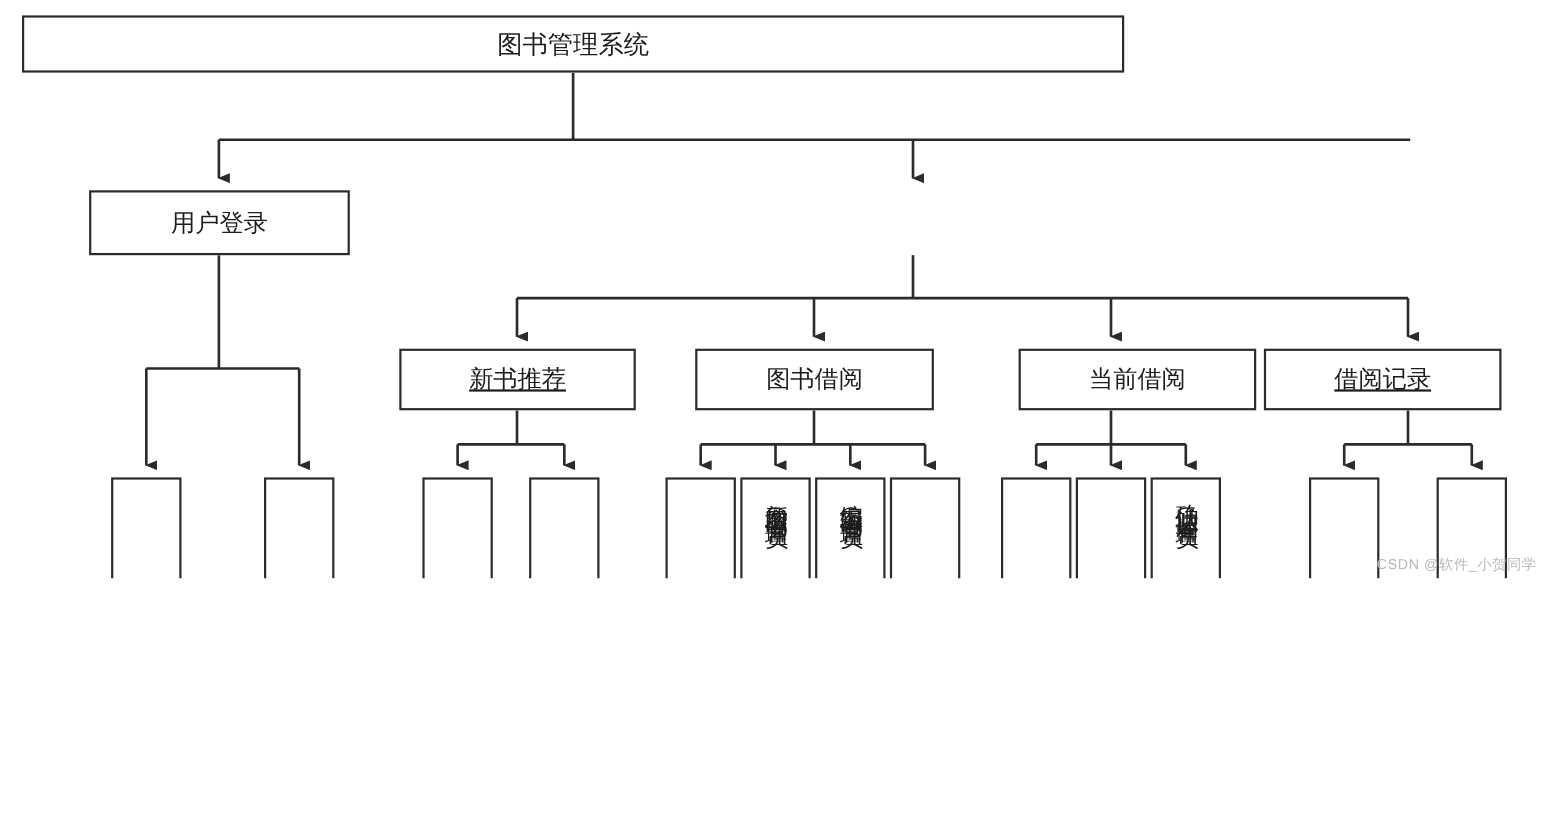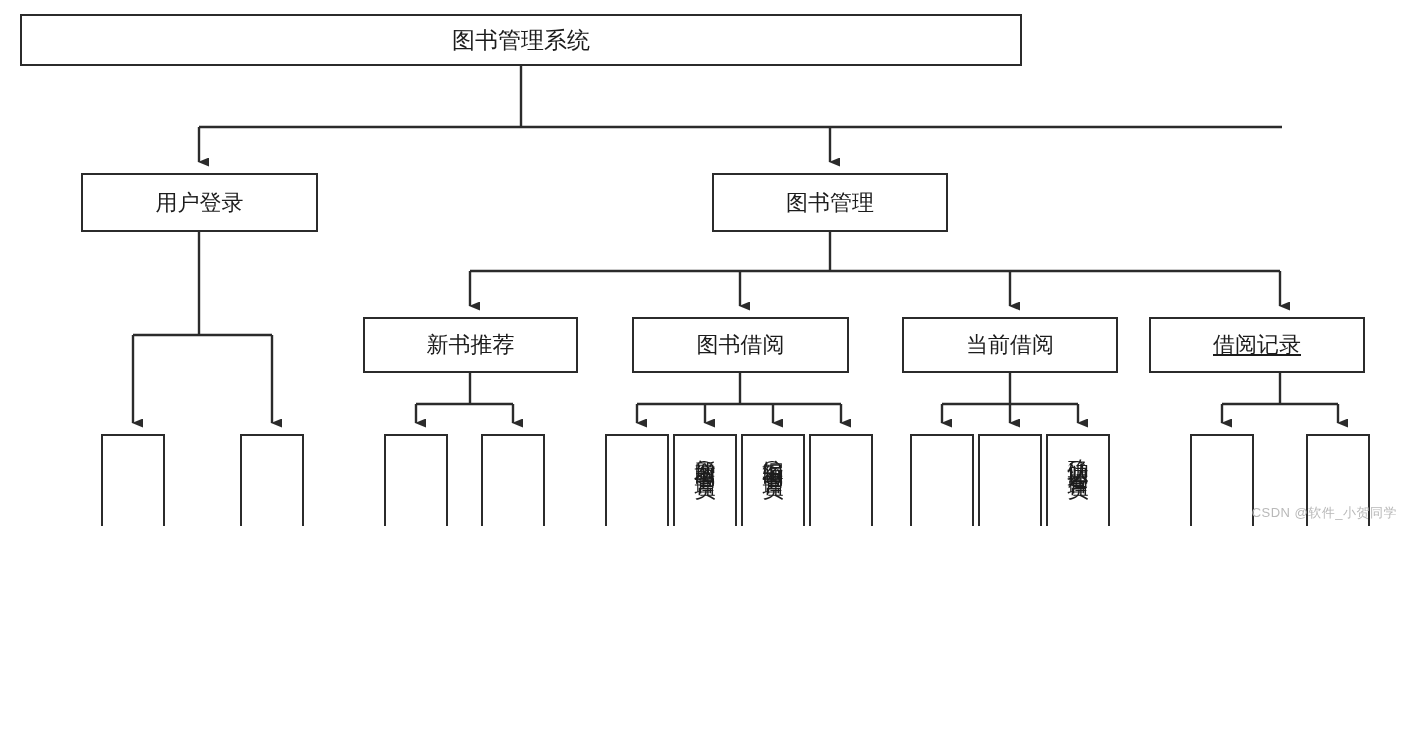--- a/index.html
+++ b/index.html
@@ -119,25 +119,24 @@
       <path d="M1280,373 L1280,404"></path>
       <path d="M1222,404 L1338,404"></path>
       <path d="M1222,404 L1222,423" marker-end="url(#arrow)"></path>
       <path d="M1338,404 L1338,423" marker-end="url(#arrow)"></path>
     </g>
   </svg>
 
   <div class="node root" style="left:20px; top:14px; width:1002px; height:52px;">图书管理系统</div>
 
   <div class="node lvl2" style="left:81px; top:173px; width:237px; height:59px;">用户登录</div>
-  <div class="node lvl2" style="left:712px; top:173px; width:236px; height:59px;">图书管理</div>
 
-  <div class="node lvl3" style="left:363px; top:317px; width:215px; height:56px;">新书推荐</div>
+  <div class="node lvl3" style="left:363px; top:317px; width:215px; height:56px;text-decoration:underline;">新书推荐</div>
   <div class="node lvl3" style="left:632px; top:317px; width:217px; height:56px;text-align:right;">图书借阅</div>
-  <div class="node lvl3" style="left:902px; top:317px; width:216px; height:56px;">当前借阅</div>
+  <div class="node lvl3" style="left:926px; top:317px; width:216px; height:56px;">当前借阅</div>
   <div class="node lvl3" style="left:1149px; top:317px; width:216px; height:56px;text-decoration:underline;">借阅记录</div>
 
   <div class="node leaf" style="left:101px; top:434px; width:64px; height:301px;">用户登录</div>
   <div class="node leaf" style="left:240px; top:434px; width:64px; height:301px;">注销登录</div>
 
   <div class="node leaf" style="left:384px; top:434px; width:64px; height:301px;">查询图书</div>
   <div class="node leaf" style="left:481px; top:434px; width:64px; height:301px;">借阅图书</div>
 
   <div class="node leaf" style="left:605px; top:434px; width:64px; height:301px;">查询图书</div>
   <div class="node leaf toptext" style="left:673px; top:434px; width:64px; height:301px;">新增图书（管理员）</div>

